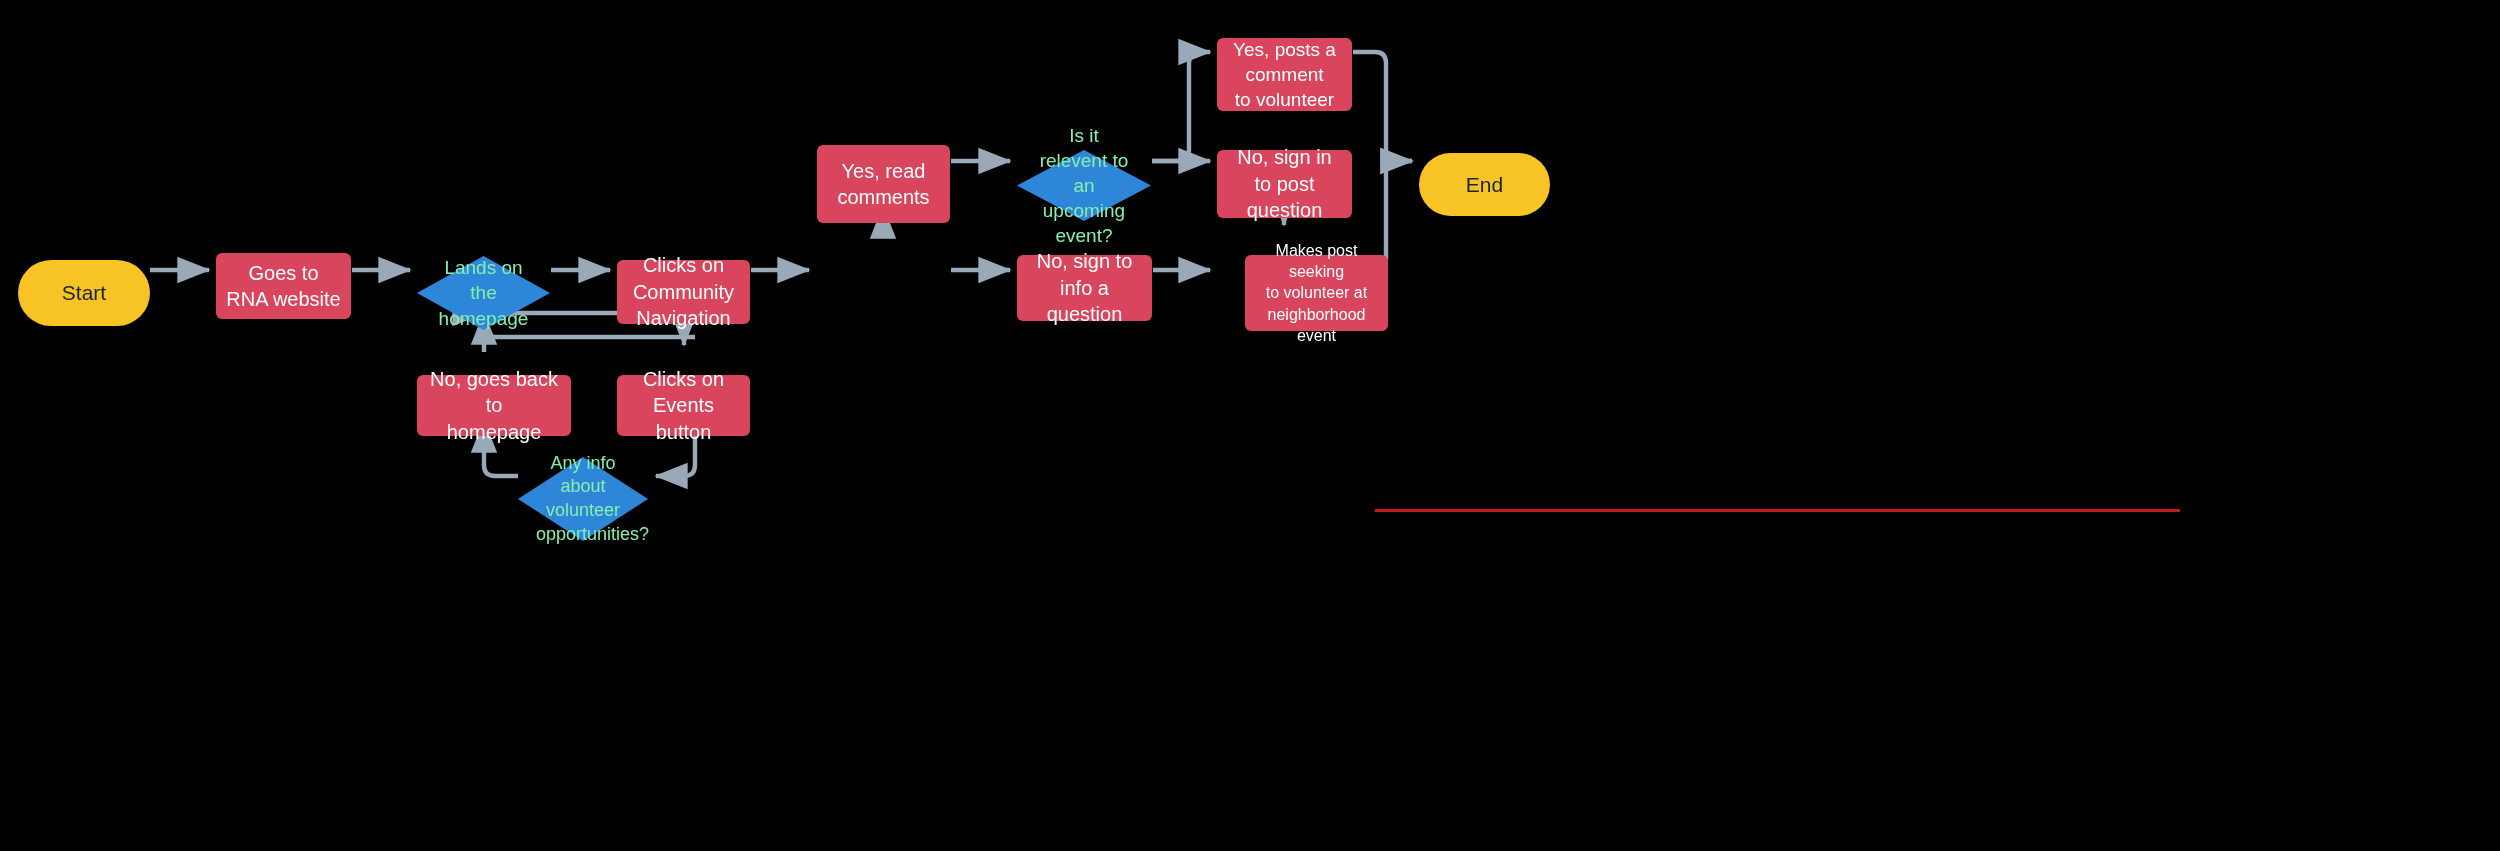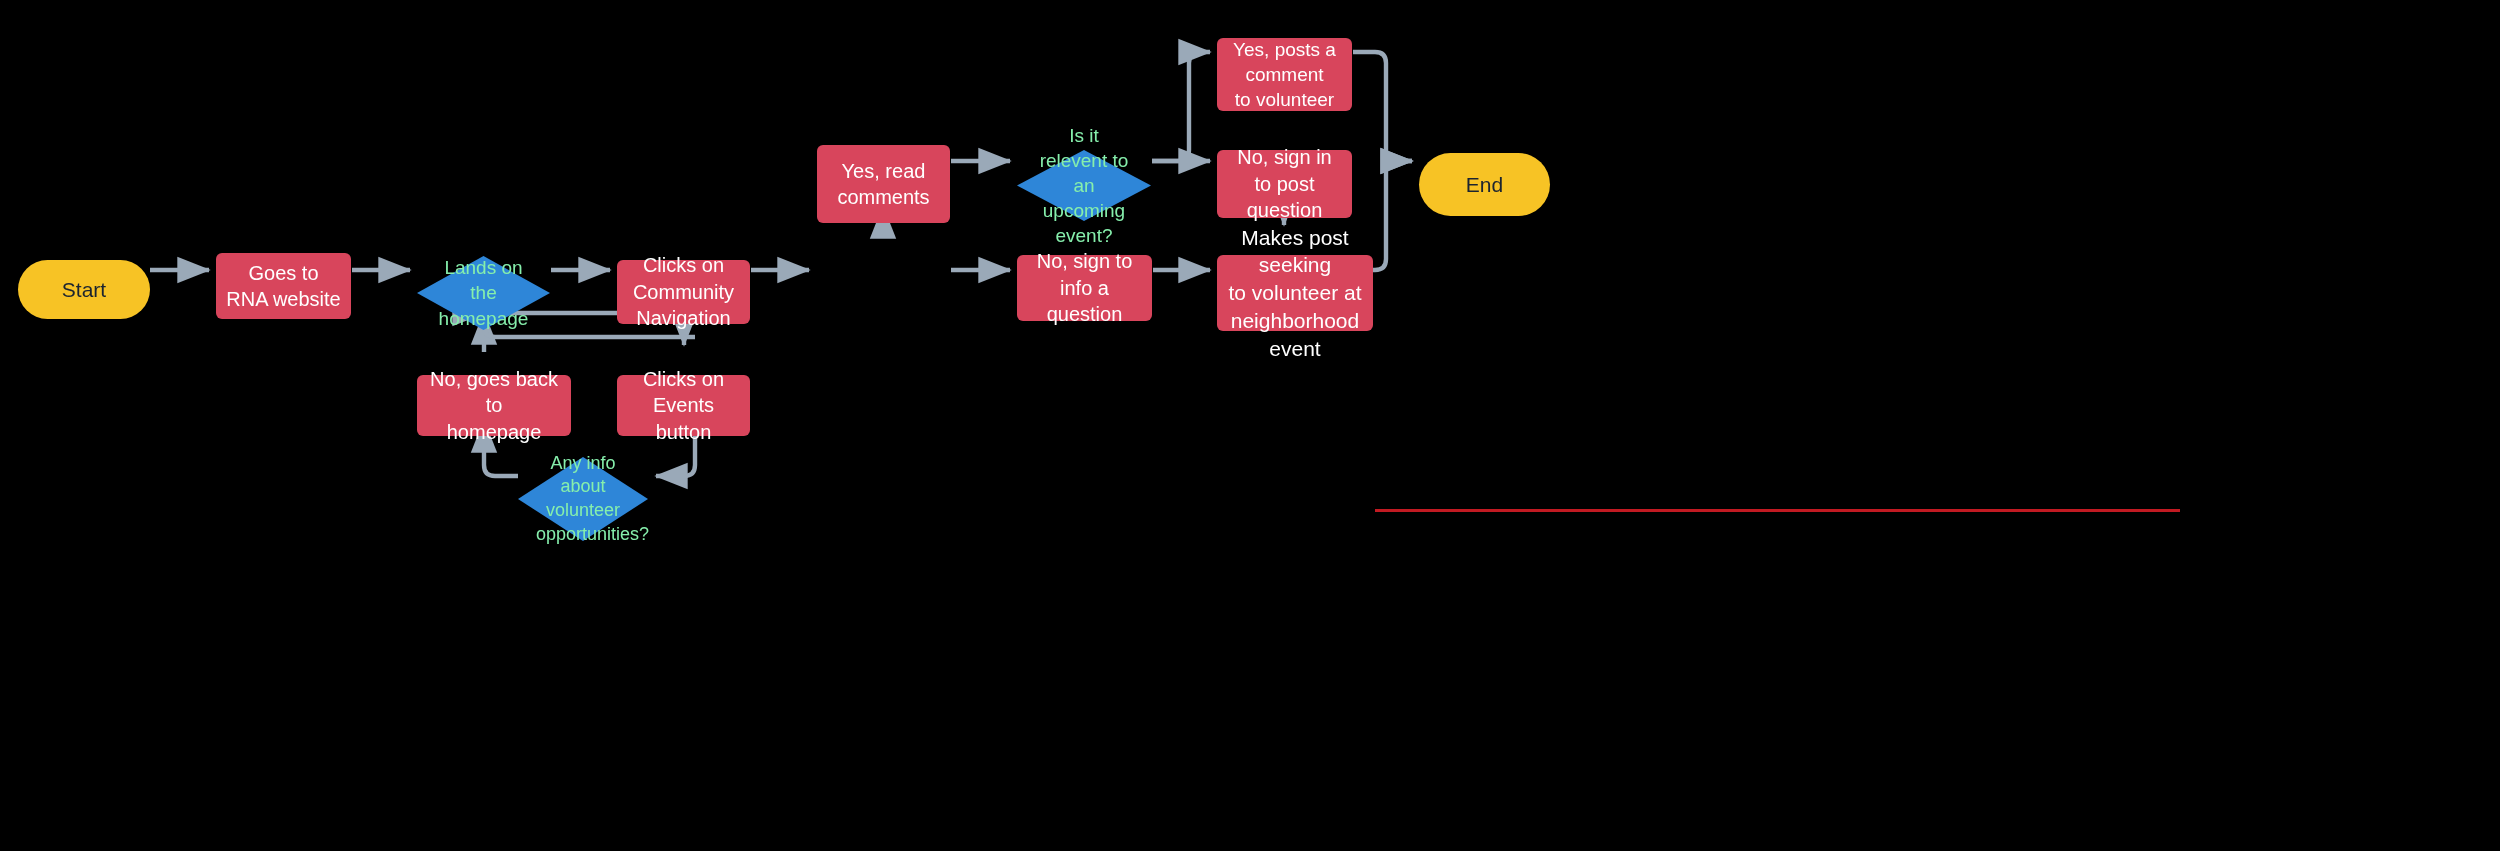--- a/index.html
+++ b/index.html
@@ -132,21 +132,21 @@
 
       <path d="M 484 352 L 484 324 Q 484 313 495 313 L 684 313 L 484 313 L 484 313 L 484 313 L 484 313 L 484 313"></path>
       <path d="M 484 330 L 484 313"></path>
     </g>
 
     <g fill="none" stroke="#9aa9b8" stroke-width="4.4" stroke-linecap="butt" stroke-linejoin="round">
       <path d="M 695 337 L 495 337 Q 484 337 484 326 L 484 312"></path>
     </g>
   </svg>
 
-  <div class="node terminator" style="left:18px; top:237px; width:132px; height:59px;justify-content:center;">
+  <div class="node terminator" style="left:18px; top:237px; width:132px; height:66px;justify-content:center;">
     <span class="node-label">Start</span>
   </div>
 
   <div class="node terminator" style="left:1419px; top:130px; width:131px; height:63px;">
     <span class="node-label">End</span>
   </div>
 
   <div class="node process" style="left:216px; top:230px; width:135px; height:66px;">
     <span class="node-label">Goes to RNA website</span>
   </div>
@@ -154,21 +154,21 @@
   <div class="node process" style="left:617px; top:237px; width:133px; height:64px;">
     <span class="node-label">Clicks on Community
 Navigation</span>
   </div>
 
   <div class="node process" style="left:1017px; top:232px; width:135px; height:66px;">
     <span class="node-label">No, sign to info a
 question</span>
   </div>
 
-  <div class="node process" style="left:1217px; top:232px; width:156px; height:76px; font-size:21px;">
+  <div class="node process" style="left:1245px; top:232px; width:143px; height:76px; font-size:16px;">
     <span class="node-label">Makes post seeking
 to volunteer at
 neighborhood event</span>
   </div>
 
   <div class="node process" style="left:817px; top:122px; width:133px; height:78px;">
     <span class="node-label">Yes, read comments</span>
   </div>
 
   <div class="node process" style="left:1217px; top:15px; width:135px; height:73px; font-size:19px;">

